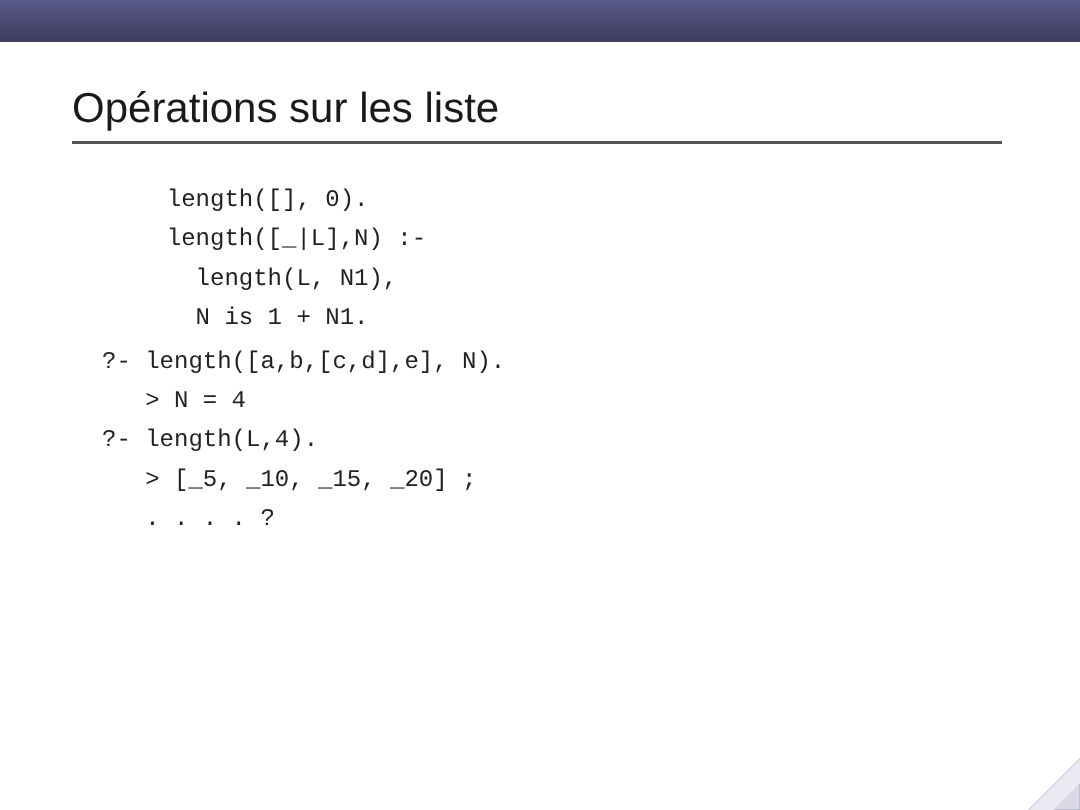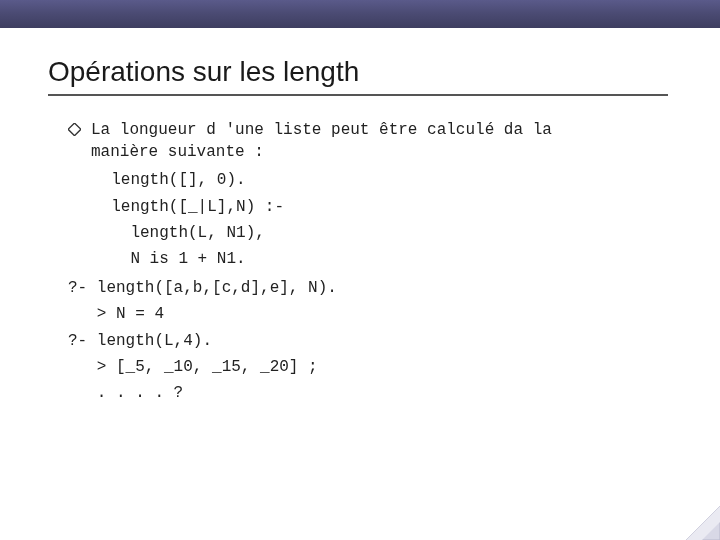--- a/index.html
+++ b/index.html
@@ -71,33 +71,24 @@
     width: 40px;
     height: 40px;
   }
   .fold svg { display: block; }
 </style>
 </head>
 <body>
 
 <div class="top-bar"></div>
 
-<h1 class="title">Opérations sur les length</h1>
+<h1 class="title">Opérations sur les liste</h1>
 <div class="underline"></div>
 
 <div class="content">
-  <div class="bullet-row">
-    <span class="bullet-icon">
-      <svg width="13" height="13" viewBox="0 0 13 13">
-        <rect x="6.5" y="0" width="9" height="9" transform="rotate(45 6.5 0)" fill="none" stroke="#333" stroke-width="1.3"></rect>
-      </svg>
-    </span>
-    <div class="intro">La longueur d 'une liste peut être calculé da la
-manière suivante :</div>
-  </div>
   <div class="code-block">  length([], 0).
   length([_|L],N) :-
     length(L, N1),
     N is 1 + N1.</div>
   <div class="query-block">?- length([a,b,[c,d],e], N).
    &gt; N = 4
 ?- length(L,4).
    &gt; [_5, _10, _15, _20] ;
    . . . . ?</div>
 </div>

